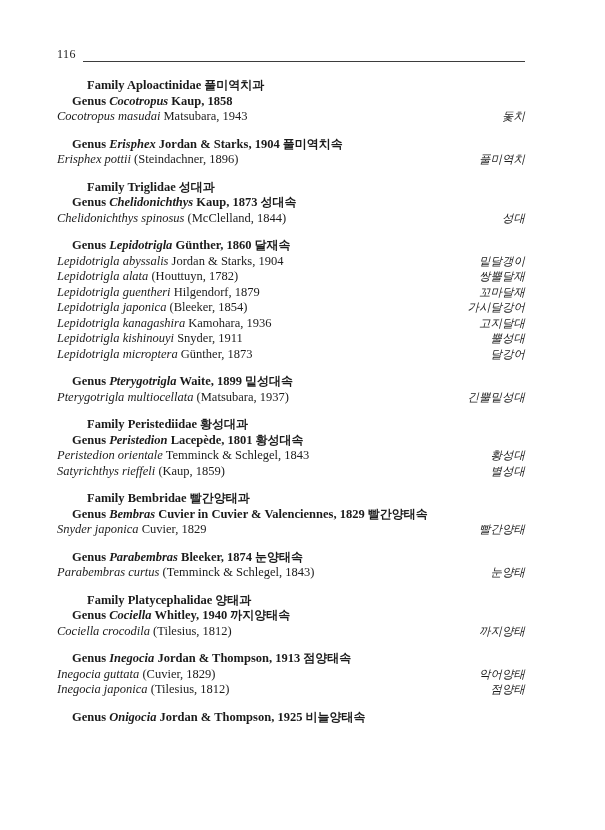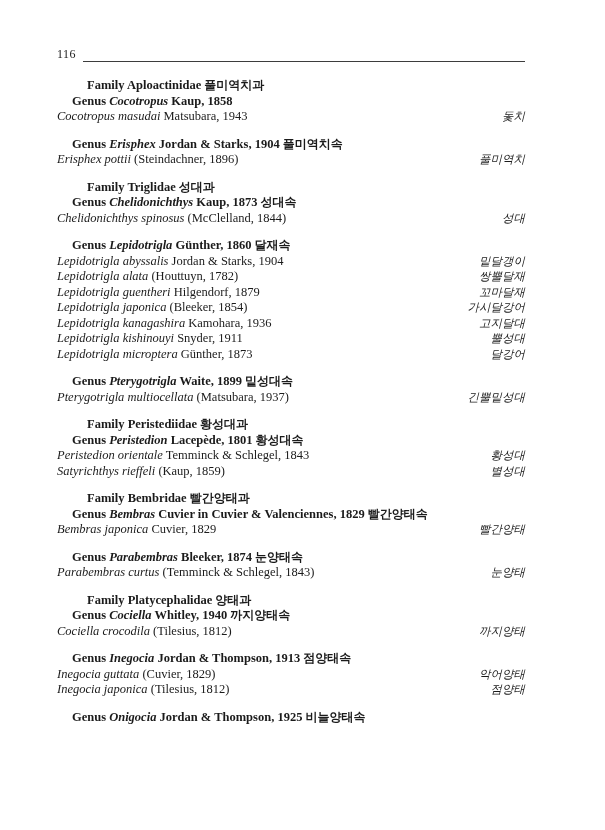--- a/index.html
+++ b/index.html
@@ -83,21 +83,21 @@
       <div class="row kind-species"><span><span class="sci">Lepidotrigla kishinouyi</span><span> Snyder, 1911</span></span><span class="right">뿔성대</span></div>
       <div class="row kind-species"><span><span class="sci">Lepidotrigla microptera</span><span> Günther, 1873</span></span><span class="right">달강어</span></div>
       <div class="row kind-genus gap"><span><span>Genus </span><span class="sci">Pterygotrigla</span><span> Waite, 1899</span><span class="kor"> 밑성대속</span></span></div>
       <div class="row kind-species"><span><span class="sci">Pterygotrigla multiocellata</span><span> (Matsubara, 1937)</span></span><span class="right">긴뿔밑성대</span></div>
       <div class="row kind-family gap"><span><span>Family </span><span class="sci roman">Peristediidae</span><span class="kor"> 황성대과</span></span></div>
       <div class="row kind-genus"><span><span>Genus </span><span class="sci">Peristedion</span><span> Lacepède, 1801</span><span class="kor"> 황성대속</span></span></div>
       <div class="row kind-species"><span><span class="sci">Peristedion orientale</span><span> Temminck &amp; Schlegel, 1843</span></span><span class="right">황성대</span></div>
       <div class="row kind-species"><span><span class="sci">Satyrichthys rieffeli</span><span> (Kaup, 1859)</span></span><span class="right">별성대</span></div>
       <div class="row kind-family gap"><span><span>Family </span><span class="sci roman">Bembridae</span><span class="kor"> 빨간양태과</span></span></div>
       <div class="row kind-genus"><span><span>Genus </span><span class="sci">Bembras</span><span> Cuvier in Cuvier &amp; Valenciennes, 1829</span><span class="kor"> 빨간양태속</span></span></div>
-      <div class="row kind-species"><span><span class="sci">Bembras japonica</span><span> Cuvier, 1829</span></span><span class="right">빨간양태</span></div>
+      <div class="row kind-species"><span><span class="sci">Snyder japonica</span><span> Cuvier, 1829</span></span><span class="right">빨간양태</span></div>
       <div class="row kind-genus gap"><span><span>Genus </span><span class="sci">Parabembras</span><span> Bleeker, 1874</span><span class="kor"> 눈양태속</span></span></div>
       <div class="row kind-species"><span><span class="sci">Parabembras curtus</span><span> (Temminck &amp; Schlegel, 1843)</span></span><span class="right">눈양태</span></div>
       <div class="row kind-family gap"><span><span>Family </span><span class="sci roman">Platycephalidae</span><span class="kor"> 양태과</span></span></div>
       <div class="row kind-genus"><span><span>Genus </span><span class="sci">Cociella</span><span> Whitley, 1940</span><span class="kor"> 까지양태속</span></span></div>
       <div class="row kind-species"><span><span class="sci">Cociella crocodila</span><span> (Tilesius, 1812)</span></span><span class="right">까지양태</span></div>
       <div class="row kind-genus gap"><span><span>Genus </span><span class="sci">Inegocia</span><span> Jordan &amp; Thompson, 1913</span><span class="kor"> 점양태속</span></span></div>
       <div class="row kind-species"><span><span class="sci">Inegocia guttata</span><span> (Cuvier, 1829)</span></span><span class="right">악어양태</span></div>
       <div class="row kind-species"><span><span class="sci">Inegocia japonica</span><span> (Tilesius, 1812)</span></span><span class="right">점양태</span></div>
       <div class="row kind-genus gap"><span><span>Genus </span><span class="sci">Onigocia</span><span> Jordan &amp; Thompson, 1925</span><span class="kor"> 비늘양태속</span></span></div>
     </div>

